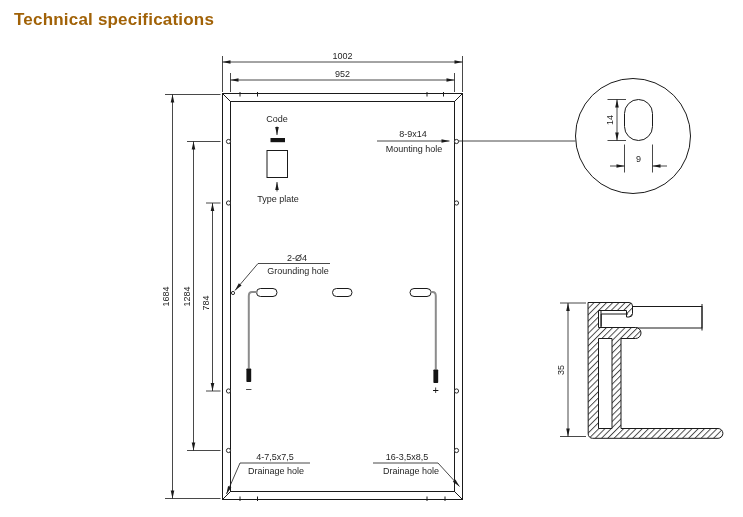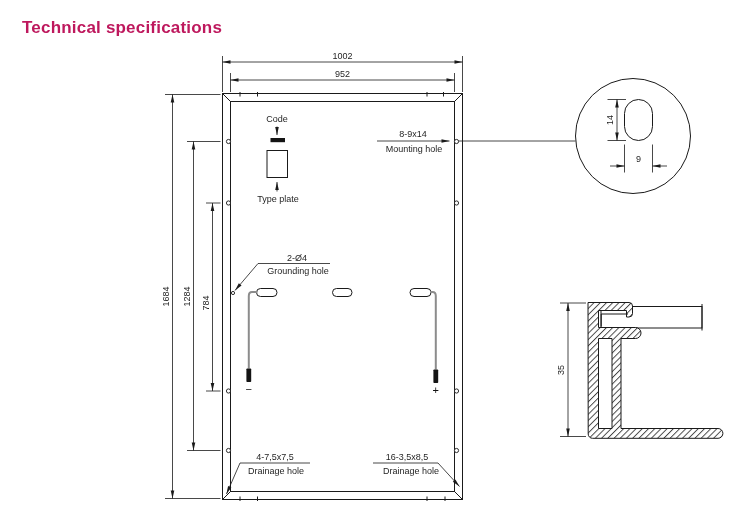--- a/index.html
+++ b/index.html
@@ -1,22 +1,22 @@
 <!DOCTYPE html>
 <html><head>
 <meta charset="utf-8">
 <style>
   html,body{margin:0;padding:0;background:#fff;}
   .stage{
     position:relative;width:743px;height:517px;background:#ffffff;
     font-family:"Liberation Sans",sans-serif;overflow:hidden;
   }
   .page-title{
-    position:absolute;left:10px;top:6px;margin:12px;
-    font-size:17px;font-weight:bold;color:#be185d;letter-spacing:.2px;
+    position:absolute;left:10px;top:6px;margin:4px;
+    font-size:17px;font-weight:bold;color:#a16207;letter-spacing:.2px;
     font-family:"Liberation Sans",sans-serif;
   }
   svg.drawing{position:absolute;left:0;top:0;}
   .ln{stroke:#1a1a1a;stroke-width:1;fill:none;}
   .thin{stroke:#1a1a1a;stroke-width:.8;fill:none;}
   .dim{stroke:#1a1a1a;stroke-width:.8;fill:none;}
   .fillwhite{fill:#ffffff;}
   .lbl{font:9px "Liberation Sans",sans-serif;fill:#1f1f1f;}
   .mid{text-anchor:middle;}
   .cable{stroke:#8c8c8c;stroke-width:2;fill:none;}

